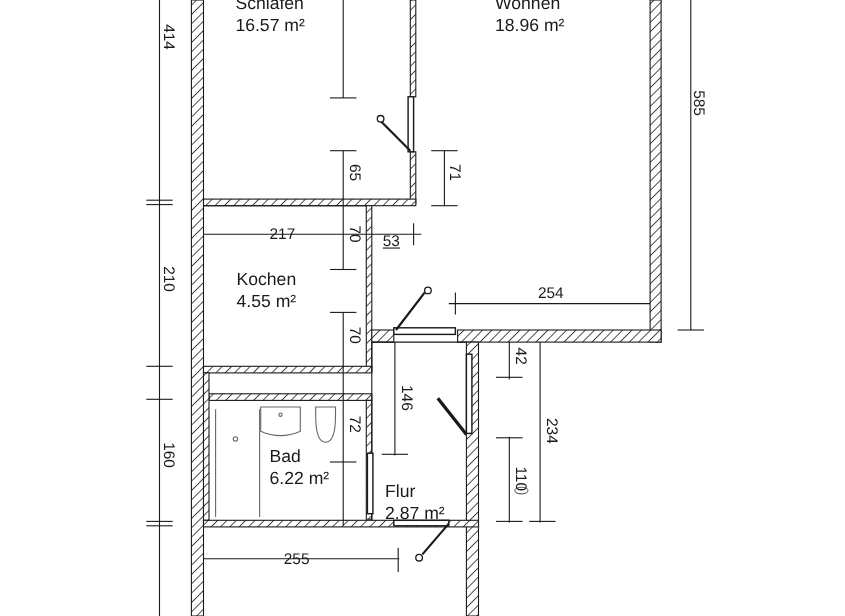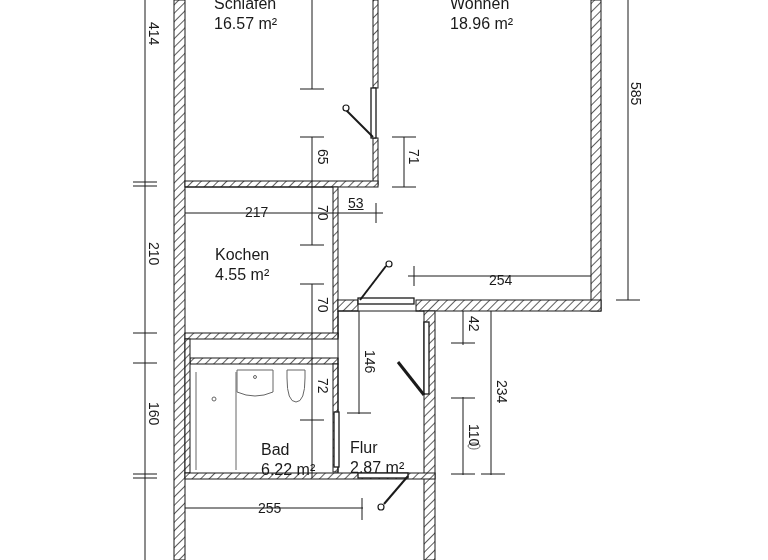--- a/index.html
+++ b/index.html
@@ -139,38 +139,38 @@
   <div>16.57 m²</div>
 </div>
 <div class="room-label" style="left:450px; top:-6px;">
   <div>Wohnen</div>
   <div>18.96 m²</div>
 </div>
 <div class="room-label" style="left:215px; top:245px;">
   <div>Kochen</div>
   <div>4.55 m²</div>
 </div>
-<div class="room-label" style="left:245px; top:440px;margin-left:16px;">
+<div class="room-label" style="left:245px; top:406px;">
   <div>Bad</div>
   <div>6.22 m²</div>
 </div>
 <div class="room-label" style="left:350px; top:438px;">
   <div>Flur</div>
   <div>2.87 m²</div>
 </div>
 
 <div class="dim v" style="left:162px; top:22px;">414</div>
 <div class="dim v" style="left:162px; top:242px;">210</div>
 <div class="dim v" style="left:162px; top:402px;">160</div>
 <div class="dim v" style="left:644px; top:82px;">585</div>
 <div class="dim v" style="left:331px; top:149px;">65</div>
 <div class="dim v" style="left:422px; top:149px;">71</div>
 <div class="dim" style="left:245px; top:204px;">217</div>
-<div class="dim" style="left:348px; top:195px;text-decoration:underline;">53</div>
+<div class="dim" style="left:348px; top:211px;text-decoration:underline;">53</div>
 <div class="dim v" style="left:331px; top:205px;">70</div>
 <div class="dim v" style="left:331px; top:297px;">70</div>
-<div class="dim" style="left:489px; top:272px;">254</div>
+<div class="dim" style="left:489px; top:258px;">254</div>
 <div class="dim v" style="left:378px; top:350px;">146</div>
 <div class="dim v" style="left:331px; top:378px;">72</div>
 <div class="dim v" style="left:482px; top:316px;">42</div>
 <div class="dim v" style="left:510px; top:380px;">234</div>
 <div class="dim v" style="left:482px; top:424px;">110</div>
 <div class="dim" style="left:258px; top:500px;">255</div>
 
 </body></html>

